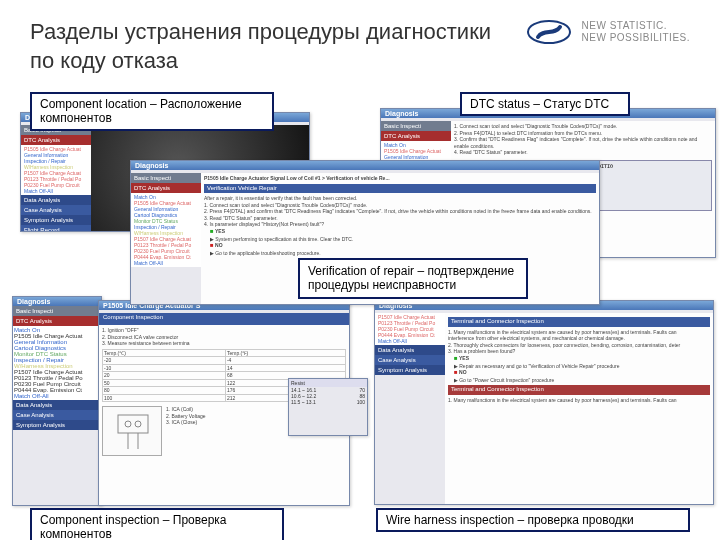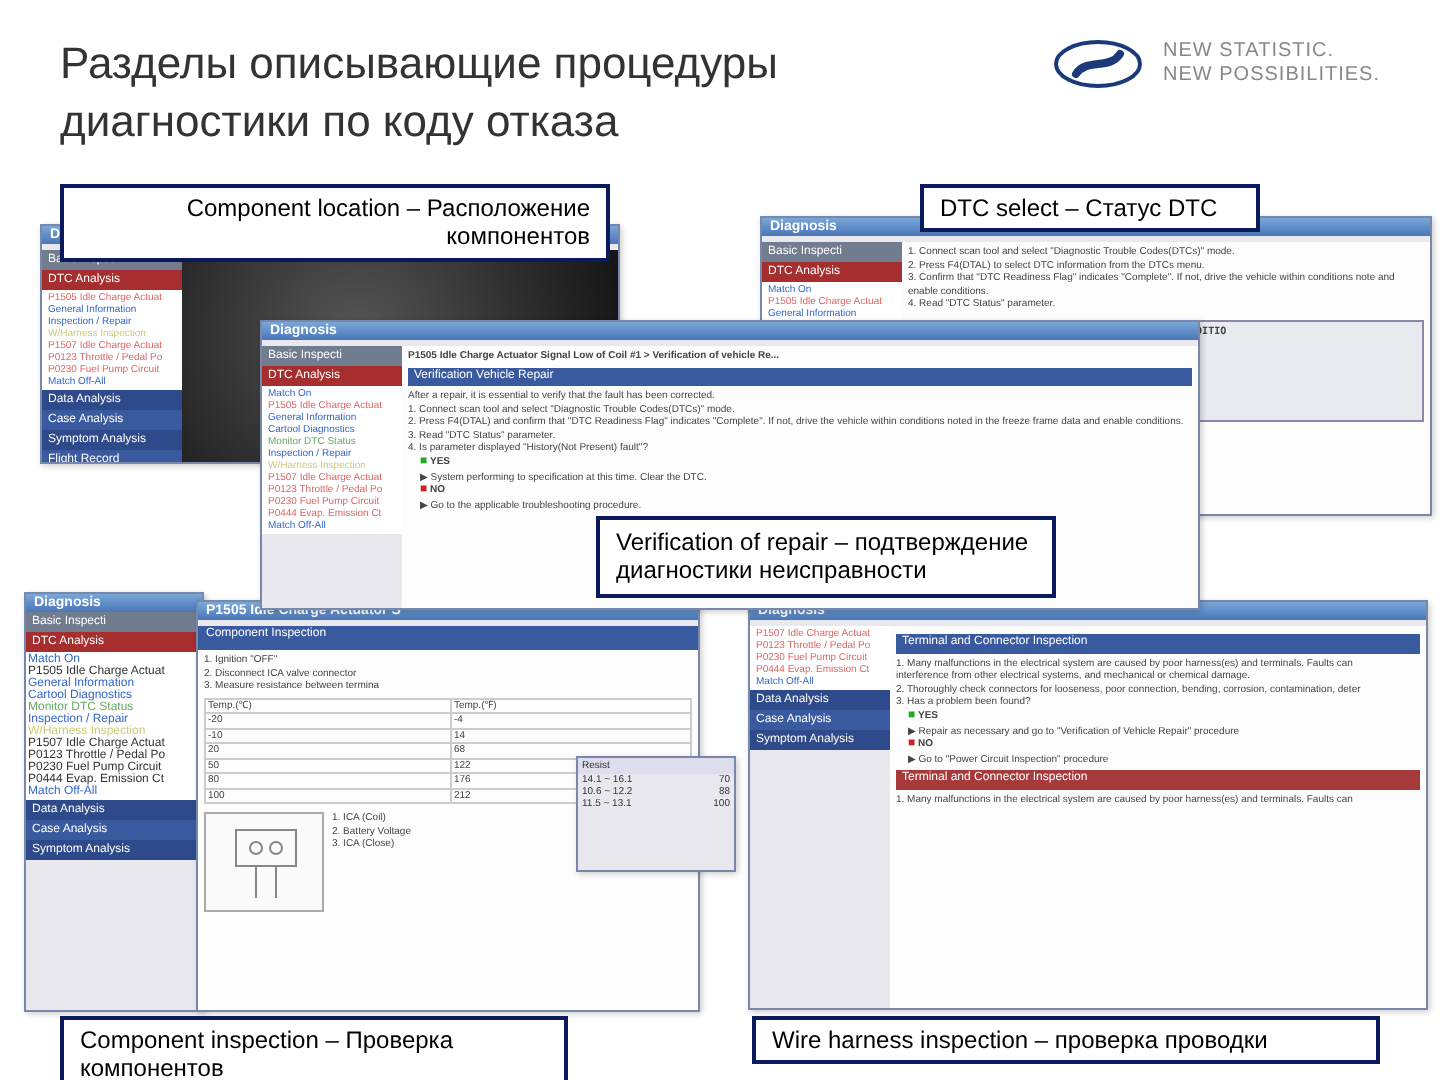--- a/index.html
+++ b/index.html
@@ -44,21 +44,21 @@
   .callout {
     position: absolute;
     background: #fff;
     border: 2px solid #0a1a5c;
     padding: 3px 8px;
     font-size: 12px;
     color: #000;
     z-index: 50;
     line-height: 1.2;
   }
-  .callout.c1 { top: 92px; left: 30px; width: 275px; text-align: right; }
+  .callout.c1 { top: 92px; left: 30px; width: 244px; }
   .callout.c2 { top: 92px; left: 460px; width: 170px; }
   .callout.c3 { top: 258px; left: 298px; width: 230px; padding:4px 8px; }
   .callout.c4 { top: 508px; left: 30px; width: 254px; }
   .callout.c5 { top: 508px; left: 376px; width: 314px; }
 
   
   .win {
     position: absolute;
     background: #e8e8ee;
     border: 1px solid #7788aa;
@@ -100,21 +100,21 @@
     position:absolute; left:70px; top:12px; right:0; bottom:0;
     background:#222;
     background-image: radial-gradient(circle at 40% 40%, #555, #111);
   }
   .side-left .mini { color:#d66; font-size:5px; padding:0 2px; }
 </style>
 </head>
 <body>
 
 <div class="header">
-  <div class="title">Разделы описывающие процедуры диагностики по коду отказа</div>
+  <div class="title">Разделы устранения процедуры диагностики по коду отказа</div>
   <div class="brand">
     <svg class="brand-logo" viewBox="0 0 46 28">
       <ellipse cx="23" cy="14" rx="21" ry="11" fill="none" stroke="#1a3a7a" stroke-width="2"></ellipse>
       <path d="M12 19 C17 11, 29 17, 34 9" fill="none" stroke="#1a3a7a" stroke-width="4" stroke-linecap="round"></path>
     </svg>
     <div class="brand-text">
       <div>NEW STATISTIC.</div>
       <div>NEW POSSIBILITIES.</div>
     </div>
   </div>
@@ -338,16 +338,16 @@
       <div>▶ Repair as necessary and go to "Verification of Vehicle Repair" procedure</div>
       <div><span style="color:#c22;font-size:6px">■</span> <b>NO</b></div>
       <div>▶ Go to "Power Circuit Inspection" procedure</div>
     </div>
     <div class="hd" style="background:#a63a3a">Terminal and Connector Inspection</div>
     <div>1. Many malfunctions in the electrical system are caused by poor harness(es) and terminals. Faults can</div>
   </div>
 </div>
 
 <div class="callout c1">Component location – Расположение компонентов</div>
-<div class="callout c2">DTC select – Статус DTC</div>
-<div class="callout c3">Verification of repair – подтверждение диагностики неисправности</div>
+<div class="callout c2">DTC status – Статус DTC</div>
+<div class="callout c3">Verification of repair – подтверждение процедуры неисправности</div>
 <div class="callout c4">Component inspection – Проверка компонентов</div>
 <div class="callout c5">Wire harness inspection – проверка проводки</div>
 
 </body></html>

